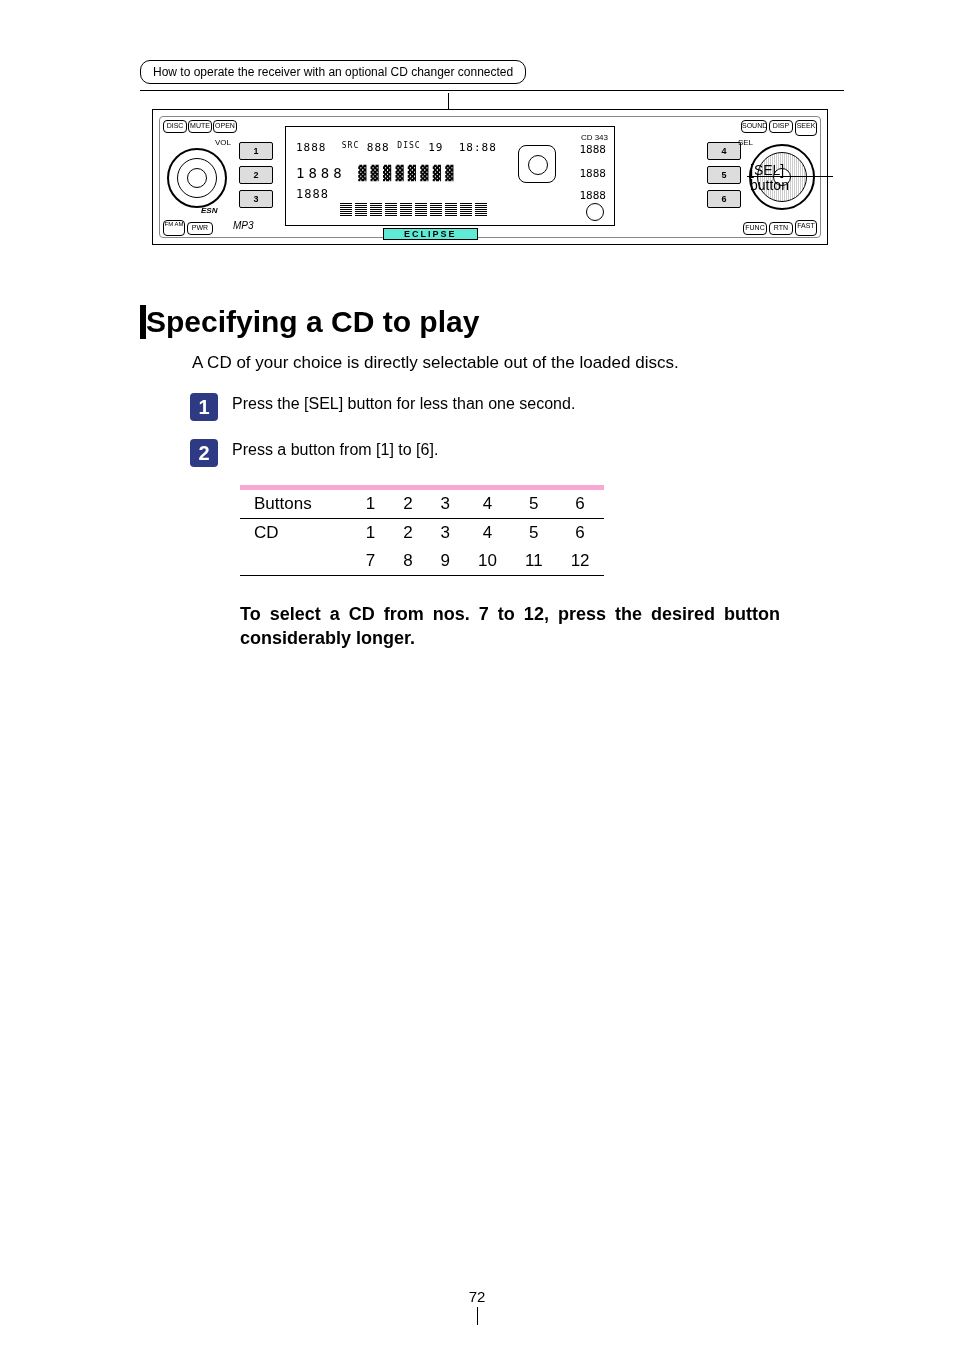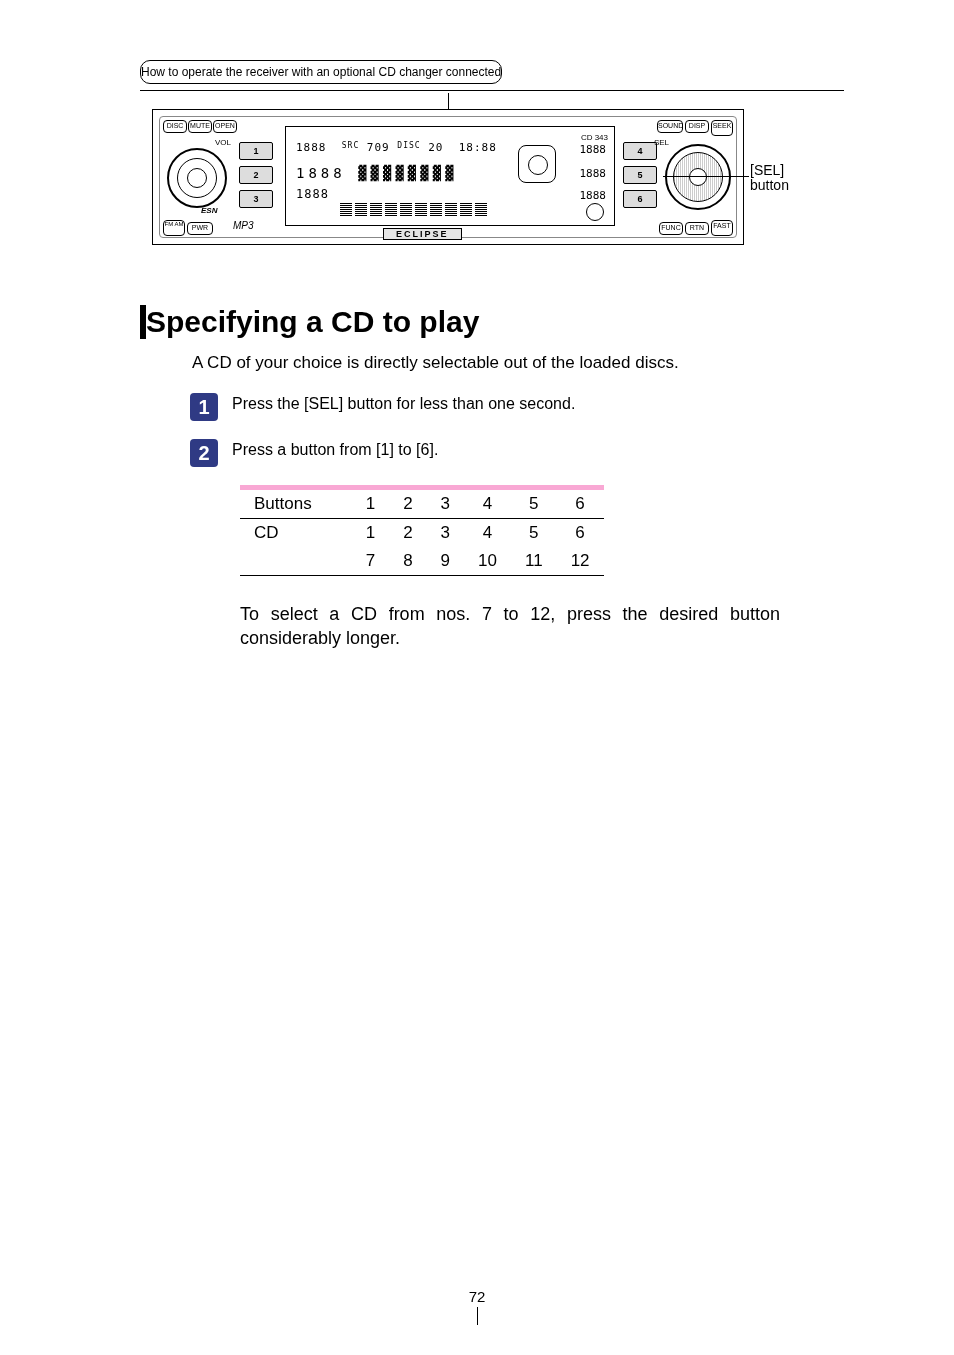--- a/index.html
+++ b/index.html
@@ -13,21 +13,21 @@
     width: 954px;
     height: 1355px;
     position: relative;
     box-sizing: border-box;
     padding: 60px 110px 40px 140px;
   }
   .breadcrumb-tab {
     display: inline-block;
     border: 1px solid #000;
     border-radius: 10px 10px 10px 10px;
-    padding: 4px 0;
+    padding: 4px 12px;
     font-size: 12px;
     margin-bottom: 6px;
   }
   .hr-top {
     border: none;
     border-top: 1px solid #000;
     margin: 0 0 18px 0;
   }
   .diagram-caption {
     text-align: center;
@@ -35,21 +35,21 @@
     margin: 6px 0 4px 0;
   }
   .diagram-wrap {
     position: relative;
     width: 680px;
     margin: 0 auto 60px auto;
   }
   .device {
     border: 1.5px solid #000;
     height: 136px;
-    width: 592px;
+    width: 676px;
     position: relative;
     background: #fff;
     box-sizing: border-box;
   }
   .device-inner {
     position: absolute;
     top:6px; left:6px; right:6px; bottom:6px;
     border:1px solid #888;
     border-radius:4px;
   }
@@ -127,22 +127,22 @@
   }
   .sun:before{
     content:"";position:absolute;top:9px;left:9px;width:18px;height:18px;border:1px solid #000;border-radius:50%;
   }
   .seg-side{position:absolute;right:8px;font-family:monospace;font-size:11px;}
   .seg-side.s1{top:16px;} .seg-side.s2{top:40px;} .seg-side.s3{top:62px;}
   .disc-ico{position:absolute;right:10px;bottom:4px;width:16px;height:16px;border:1px solid #000;border-radius:50%;}
   .mp3-label{position:absolute;left:80px;top:110px;font-size:10px;font-weight:normal;font-style:italic;}
   .eclipse-label{
     position:absolute;left:230px;top:118px;
-    border:1px solid #000;padding:0 12px;font-size:9px;font-weight:bold;letter-spacing:2px;
-    background:#e5e5e5;
+    border:1px solid #000;padding:0 20px;font-size:9px;font-weight:bold;letter-spacing:2px;
+    background:#5eead4;
   }
   
   .knob-right {
     position:absolute;
     right:12px; top:34px;
     width:62px; height:62px;
     border:2px solid #000;
     border-radius:50%;
   }
   .knob-right:before{
@@ -212,20 +212,21 @@
   .cd-table tr.top td{ border-top:5px solid #f9a8d4; }
   .cd-table tr.mid td{ border-top:1px solid #000; }
   .cd-table tr.bot td{ border-bottom:1px solid #000; }
 
   .note {
     margin: 26px 0 0 100px;
     width: 540px;
     font-size:18px;
     text-align:justify;
     line-height:1.35;
+    font-weight:bold;
   }
 
   .page-num {
     position:absolute;
     bottom:30px;
     left:0; right:0;
     text-align:center;
     font-size:15px;
   }
   .page-num:after{
@@ -265,23 +266,23 @@
         <div class="preset-btn">1</div>
         <div class="preset-btn">2</div>
         <div class="preset-btn">3</div>
       </div>
 
       <div class="lcd">
         <div class="lcd-top">CD 343</div>
         <div class="seg-row1">
           <span>1888</span>&nbsp;
           <span class="seg-small">SRC</span>
-          <span>709</span>
+          <span>888</span>
           <span class="seg-small">DISC</span>
-          <span>20</span>&nbsp;
+          <span>19</span>&nbsp;
           <span>18:88</span>
         </div>
         <div class="seg-row2">
           <span>1888</span>&nbsp;▓▓▓▓▓▓▓▓
         </div>
         <div class="seg-row3">
           <span>1888</span>
         </div>
         <div class="bars">
           <span></span>

